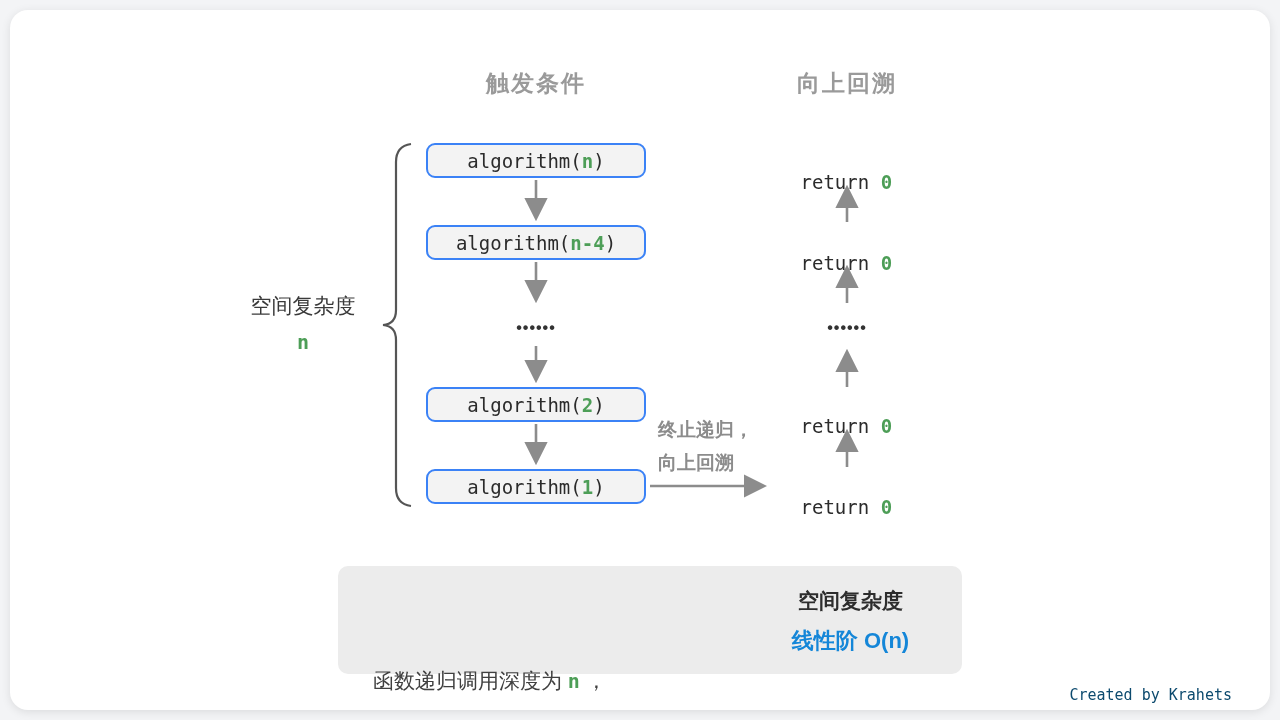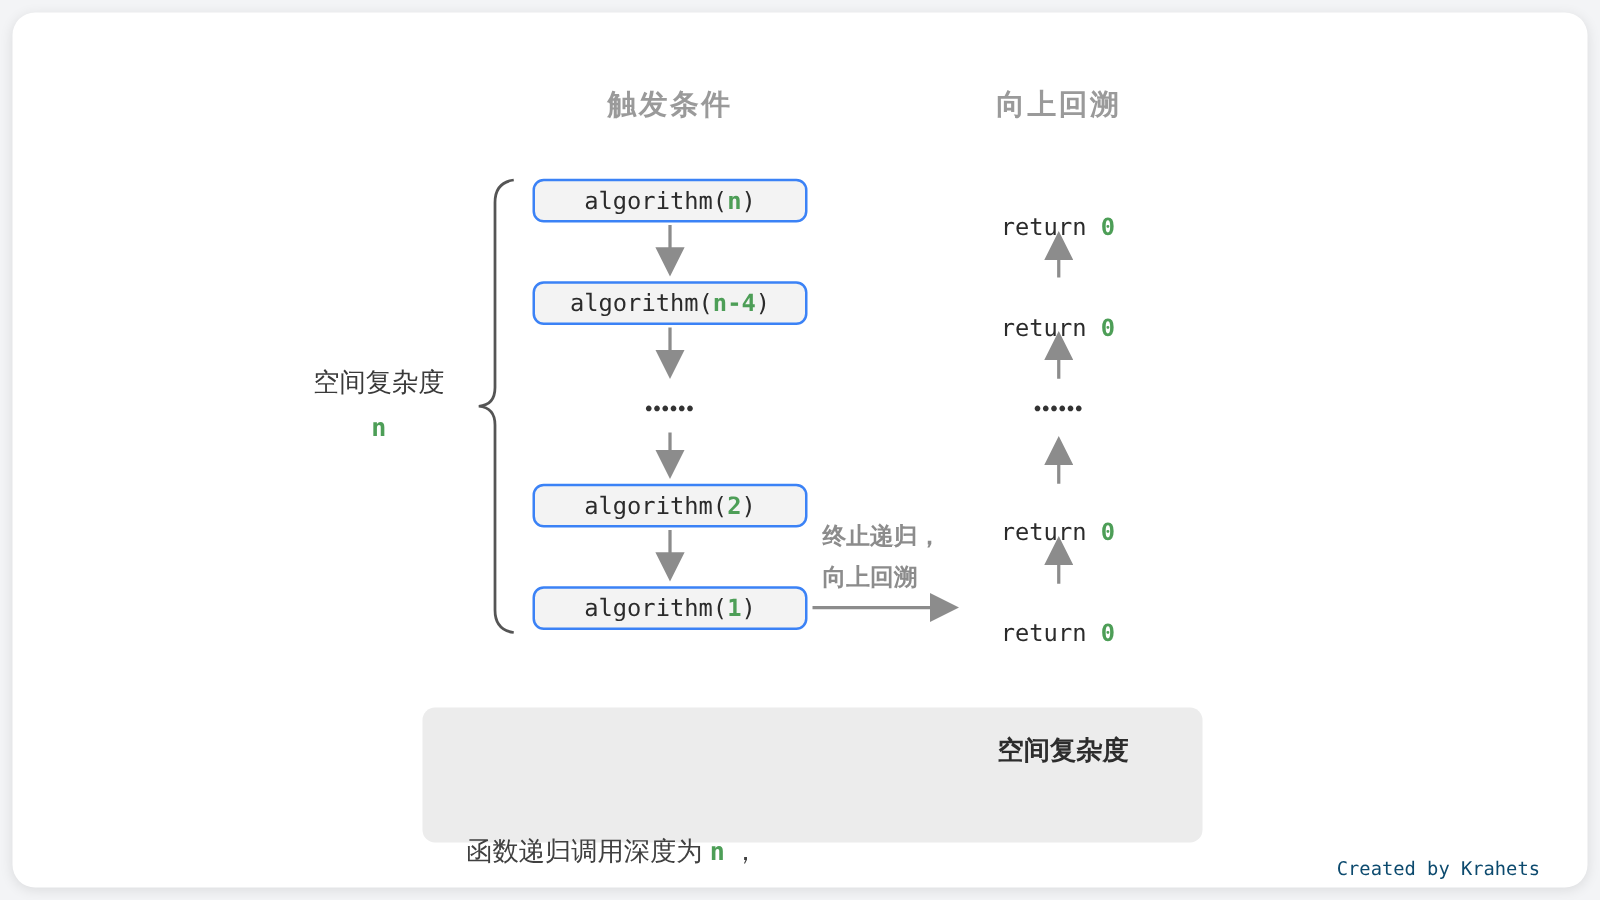--- a/index.html
+++ b/index.html
@@ -115,17 +115,18 @@
       <div>向上回溯</div>
     </div>
 
     <div class="summary-box"></div>
     <div class="sum-left">
       <div><span>函数递归调用深度为 </span><span class="green">n</span><span> ，</span></div>
       
     </div>
     <div class="sum-right">
       <div class="sum-title">空间复杂度</div>
+      <div class="sum-result">线性阶 O(n)</div>
     </div>
 
     <div class="credit">Created by Krahets</div>
   </div>
 </div>
 
 </body></html>

